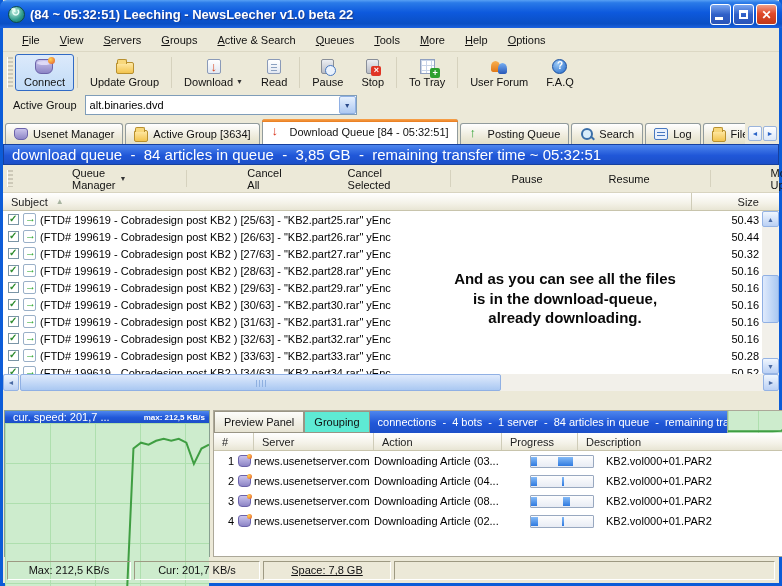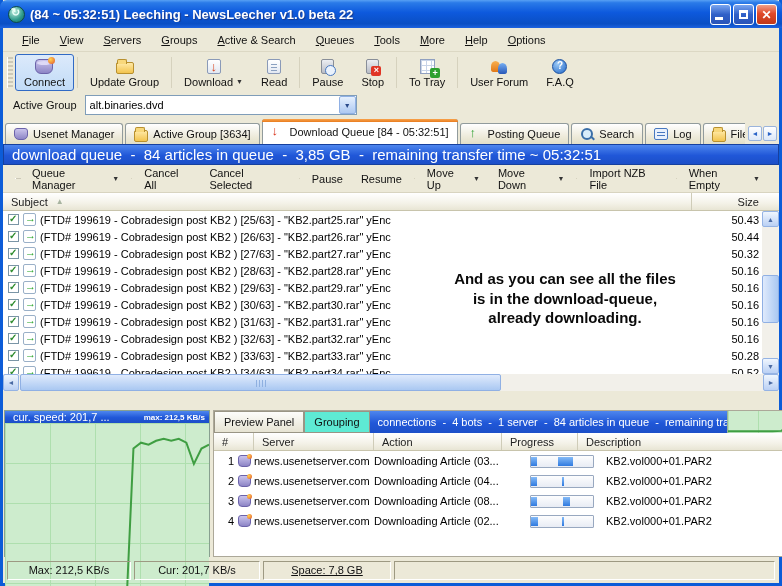--- a/index.html
+++ b/index.html
@@ -104,21 +104,21 @@
   .tab-arrows { display: flex; gap: 1px; padding: 0 0 3px 3px; }
   .tab-arrow { width: 14px; height: 15px; font-size: 7px; color: #2a64c8; display: flex; align-items: center; justify-content: center;
     background: linear-gradient(180deg,#ffffff,#dce8f8); border: 1px solid #9ab4dc; border-radius: 2px; }
 
   
   .infobar { height: 21px; background: linear-gradient(180deg,#4e86ee,#2057d8 55%,#1c4fc8);
     border: 1px solid #16409e; display: flex; align-items: center; padding: 0 8px;
     color: #fff; font-size: 15px; white-space: pre; overflow: hidden; }
 
   
-  .qtoolbar { height: 28px; display: flex; align-items: stretch; padding: 10px; border-bottom: 1px solid #d8d4c0; }
+  .qtoolbar { height: 28px; display: flex; align-items: stretch; padding: 2px; border-bottom: 1px solid #d8d4c0; gap: 48px; }
   .qbtn { display: flex; align-items: center; gap: 4px; padding: 0 9px; font-size: 11px; color: #111; }
 
   
   .qheader { height: 18px; display: flex; background: linear-gradient(180deg,#ffffff,#f4f2e8 60%,#e8e5d4);
     border-bottom: 1px solid #c8c4ac; font-size: 11px; color: #222; align-items: center; }
   .qheader .subj-h { flex: 1; padding-left: 8px; display: flex; align-items: center; gap: 8px; height: 100%; }
   .sort-arrow { font-size: 8px; color: #a8b4a0; }
   .qheader .size-h { width: 88px; border-left: 1px solid #cfccb8; height: 100%; display: flex; align-items: center;
     justify-content: flex-end; padding-right: 20px; }
   .viewport { height: 163px; background: #fff; position: relative; overflow: hidden; }

